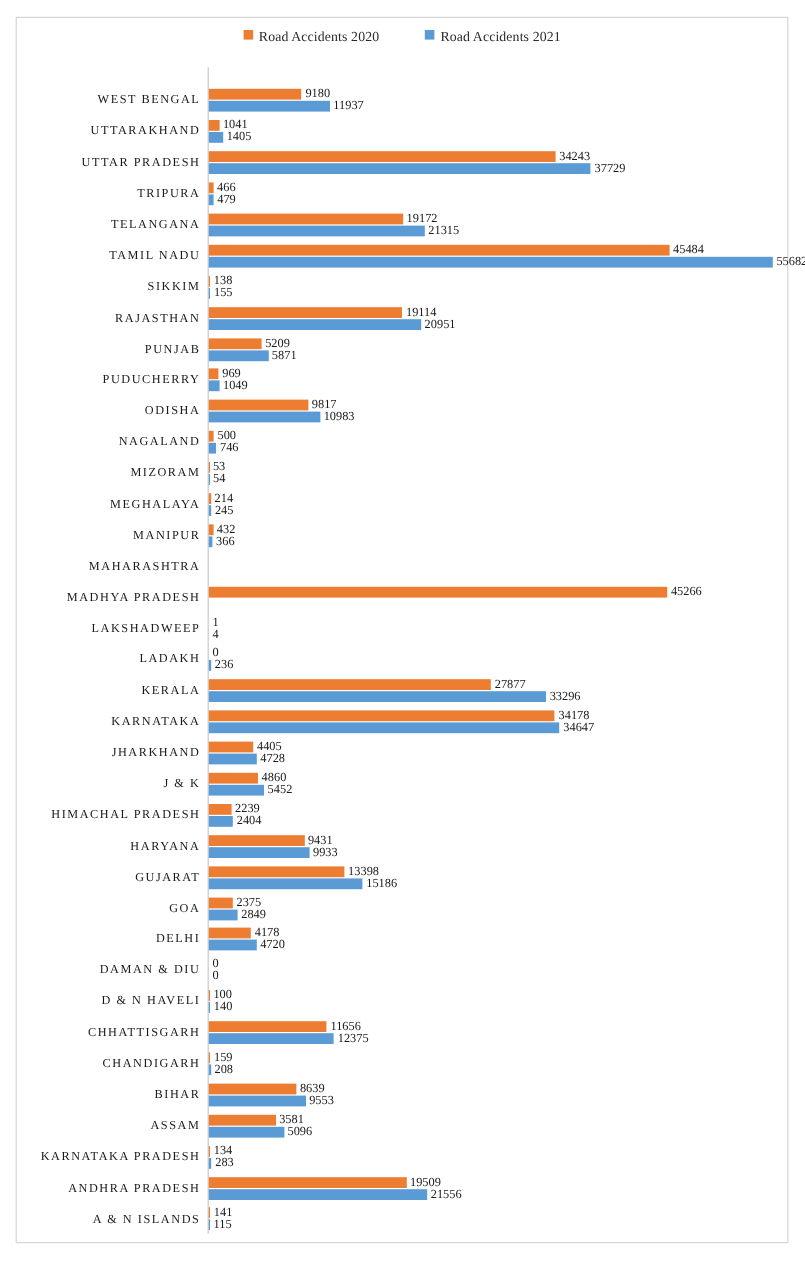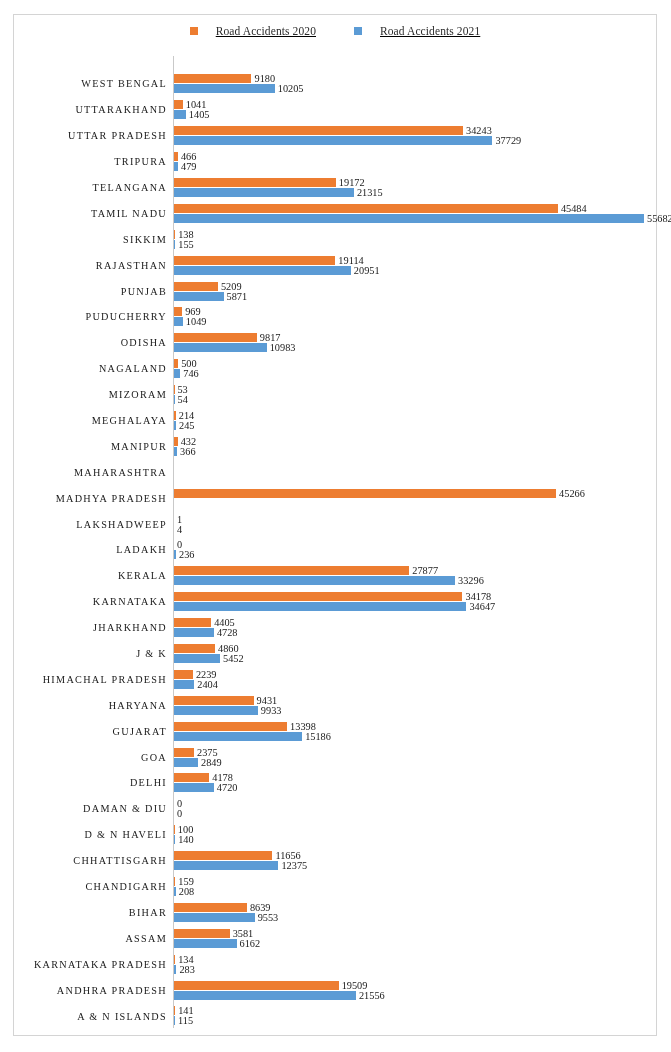--- a/index.html
+++ b/index.html
@@ -32,24 +32,22 @@
     left: 0;
     top: 10px;
     width: 100%;
     display: flex;
     justify-content: center;
     align-items: center;
     gap: 38px;
   }
   .legend-entry {
     display: flex;
-    align-items: center;
-    gap: 18px;
+    gap: 5px;
     white-space: nowrap;
-    text-decoration: underline;
   }
   .legend-swatch {
     width: 8px;
     height: 8px;
     display: inline-block;
     flex: 0 0 auto;
   }
   .legend-label {
     font-size: 11.5px;
     color: #2b2b2b;
@@ -148,21 +146,21 @@
     <div id="rows">
         <div class="row">
           <div class="cat-label">WEST BENGAL</div>
           <div class="bars">
             <div class="bar-wrap b2020">
               <div class="bar bar-2020" style="width: 77.49px;"></div>
               <span class="bar-value">9180</span>
             </div>
             <div class="bar-wrap b2021">
               <div class="bar bar-2021" style="width: 100.76px;"></div>
-              <span class="bar-value">10205</span>
+              <span class="bar-value">11937</span>
             </div>
           </div>
         </div>
         <div class="row">
           <div class="cat-label">UTTARAKHAND</div>
           <div class="bars">
             <div class="bar-wrap b2020">
               <div class="bar bar-2020" style="width: 8.79px;"></div>
               <span class="bar-value">1041</span>
             </div>
@@ -563,21 +561,21 @@
         </div>
         <div class="row">
           <div class="cat-label">ASSAM</div>
           <div class="bars">
             <div class="bar-wrap b2020">
               <div class="bar bar-2020" style="width: 55.67px;"></div>
               <span class="bar-value">3581</span>
             </div>
             <div class="bar-wrap b2021">
               <div class="bar bar-2021" style="width: 62.55px;"></div>
-              <span class="bar-value">6162</span>
+              <span class="bar-value">5096</span>
             </div>
           </div>
         </div>
         <div class="row">
           <div class="cat-label">KARNATAKA PRADESH</div>
           <div class="bars">
             <div class="bar-wrap b2020">
               <div class="bar bar-2020" style="width: 1.13px;"></div>
               <span class="bar-value">134</span>
             </div>

